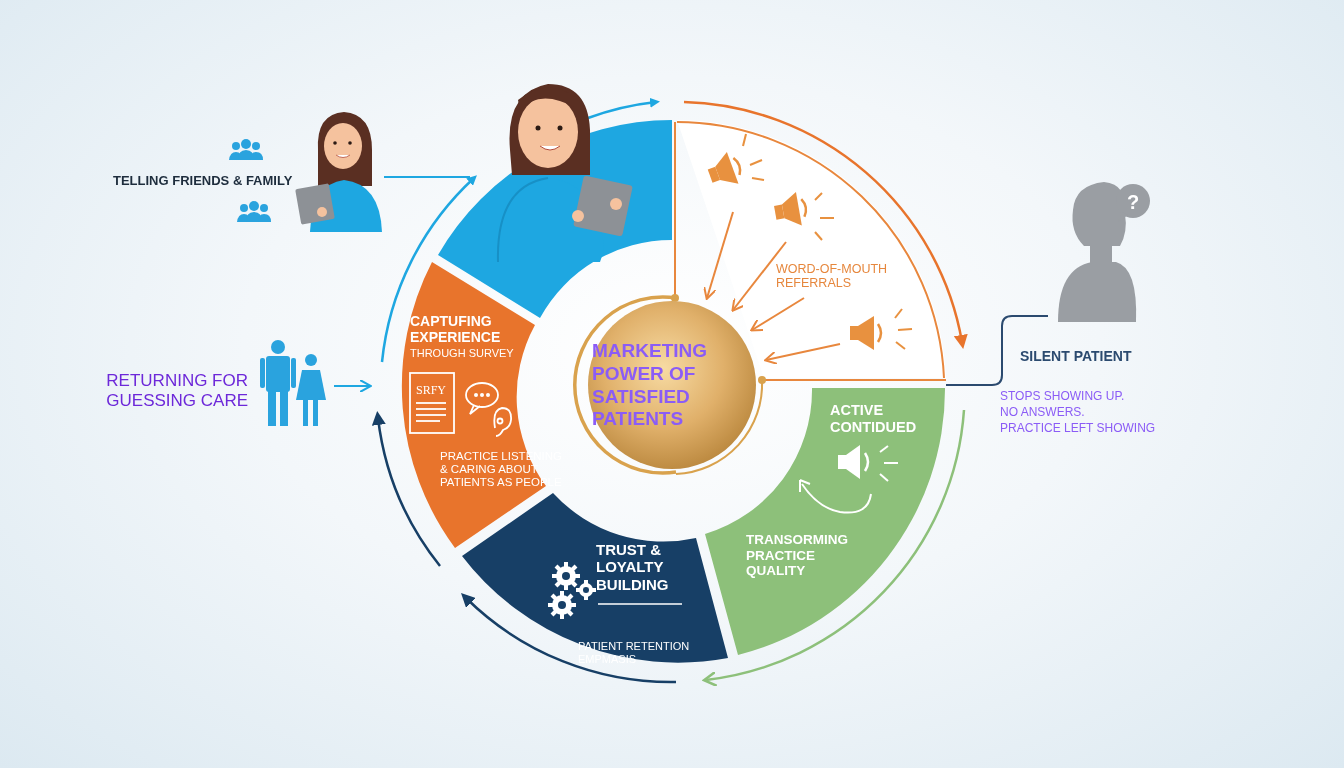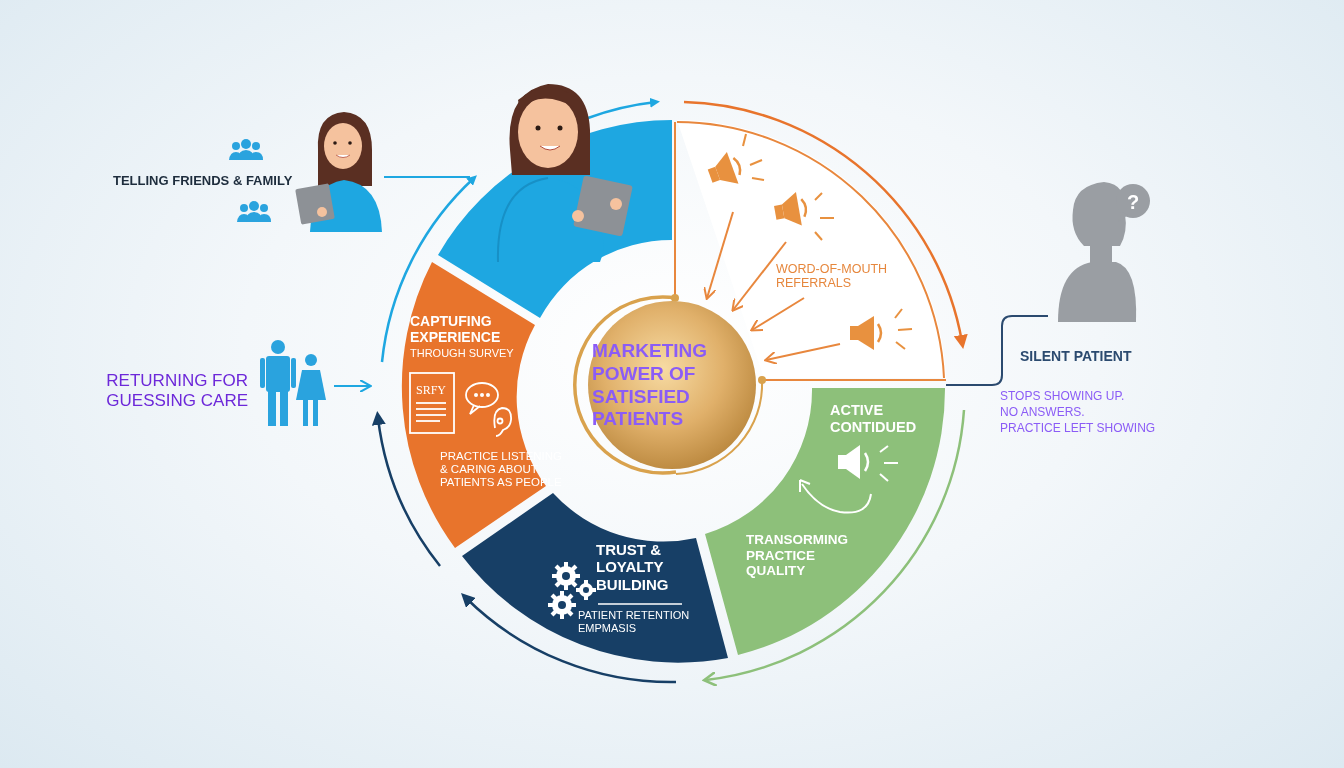--- a/index.html
+++ b/index.html
@@ -268,21 +268,21 @@
   <div>TRANSORMING</div>
   <div>PRACTICE</div>
   <div>QUALITY</div>
 </div>
 
 <div class="lbl seg-title" style="left:596px; top:541px; width:90px; font-size:15px;">
   <div>TRUST &amp;</div>
   <div>LOYALTY</div>
   <div>BUILDING</div>
 </div>
-<div class="lbl seg-sub" style="left:578px; top:609px; width:126px; font-size:11px;">
+<div class="lbl seg-sub" style="left:578px; top:640px; width:126px; font-size:11px;">
   <div>PATIENT RETENTION</div>
   <div>EMPMASIS</div>
 </div>
 
 <div class="lbl seg-title" style="left:410px; top:313px; width:110px; font-size:14px;">
   <div>CAPTUFING</div>
   <div>EXPERIENCE</div>
 </div>
 <div class="lbl seg-sub" style="left:410px; top:347px; width:110px; font-size:11px;">THROUGH SURVEY</div>
 <div class="lbl seg-sub" style="left:408px; top:450px; width:126px; font-size:11.5px;margin-left:32px;">

